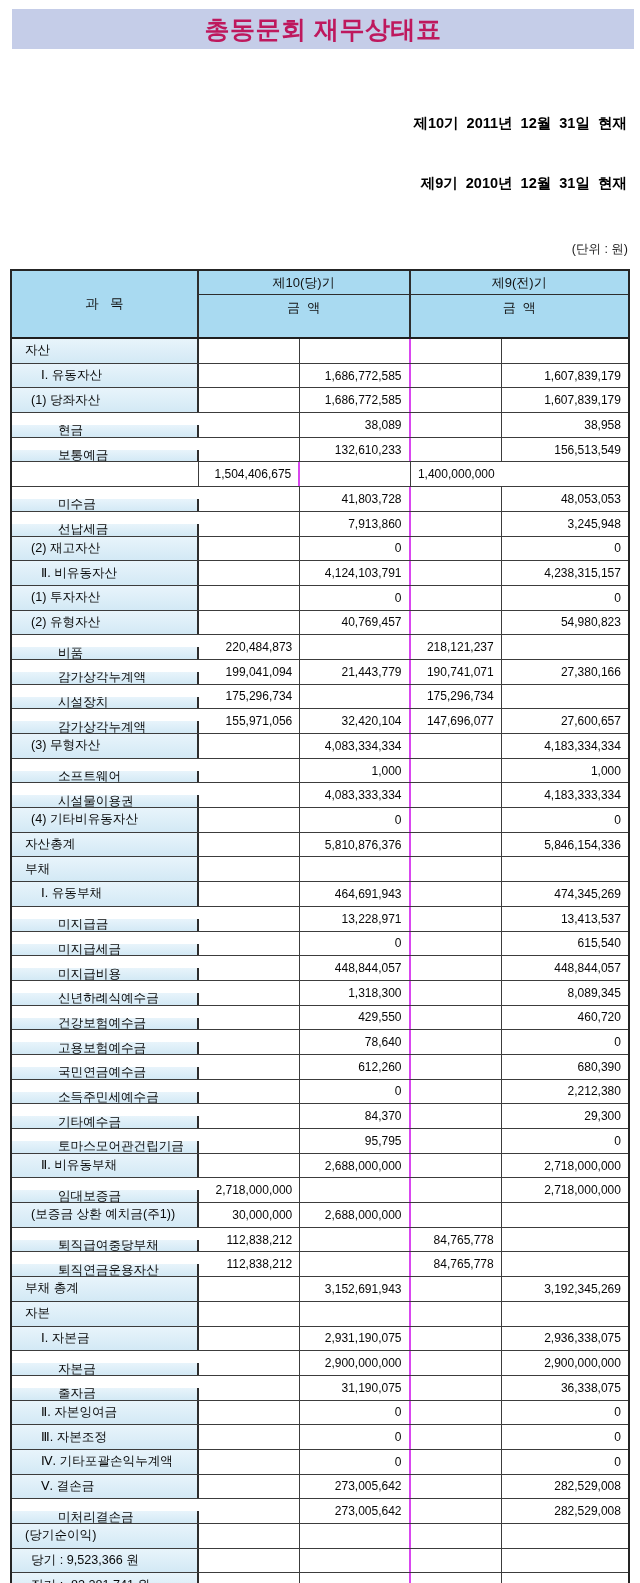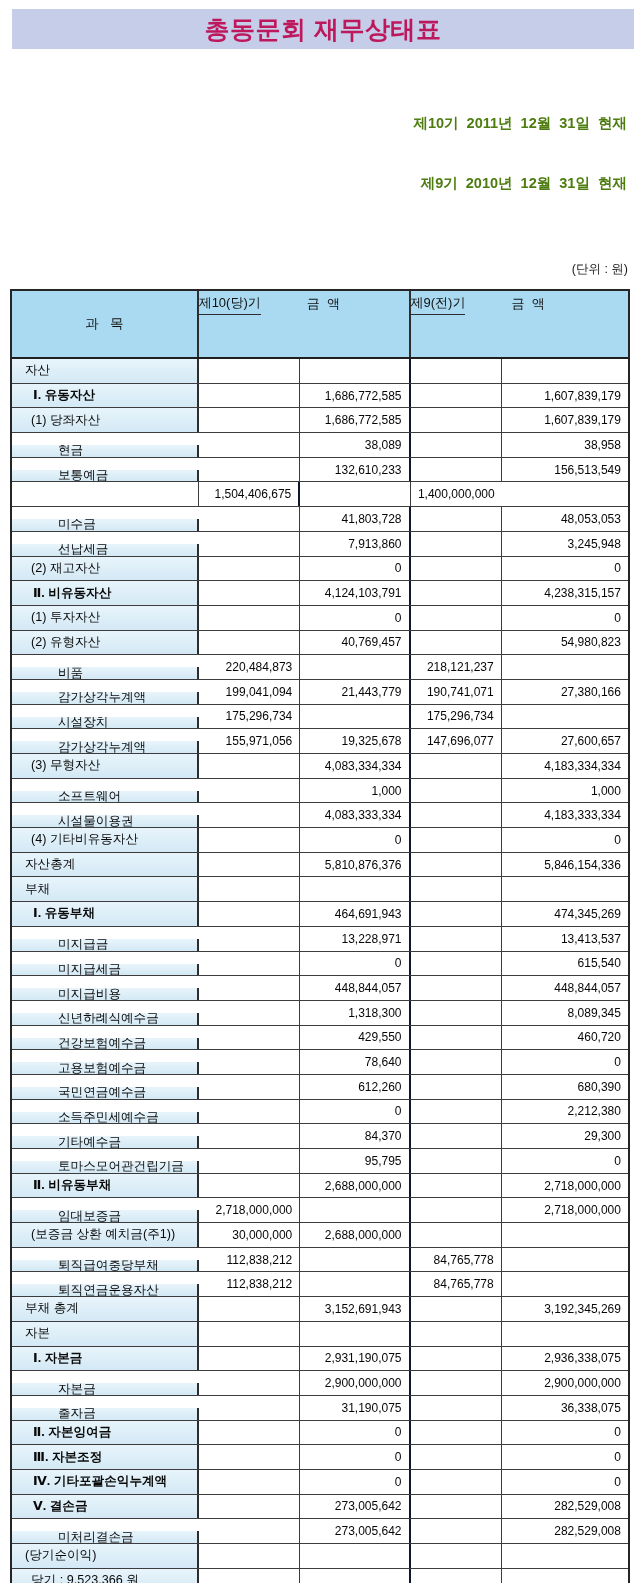--- a/index.html
+++ b/index.html
@@ -18,44 +18,44 @@
     display:flex; align-items:center; justify-content:center;
   }
   .title-bar .title-text {
     font-size:25px; font-weight:bold; color:#be185d; letter-spacing:0.5px;
   }
 
   
   .date-lines {
     margin:24px 13px 0 0; text-align:right;
     font-weight:bold; font-size:14.5px; line-height:20px;
-    white-space:pre; color:#4d7c0f;
+    white-space:pre; color:#000000;
   }
   .unit-line {
-    margin:28px 12px 0 0; text-align:right;
+    margin:8px 12px 0 0; text-align:right;
     font-size:12.5px; color:#1a1a1a;
   }
 
   
   .fin-table {
     margin:11px 10px 0 10px;
     border:2px solid #252525;
     background:#fff;
   }
   .thead {
     display:grid; grid-template-columns:30.3% 34.4% 35.3%;
     border-bottom:2px solid #1f1f1f;
     background:#a9daf1;
   }
   .h-account {
     display:flex; align-items:center; justify-content:center;
     font-size:13.5px; white-space:pre; border-right:2px solid #2d2d2d;
     height:66px;
   }
-  .h-group { display:flex; flex-direction:row;gap:46px; }
+  .h-group { display:flex; flex-direction:column; }
   .h-group.g0 { border-right:2px solid #2d2d2d; }
   .h-period {
     height:24px; display:flex; align-items:center; justify-content:center;
     font-size:13px; border-bottom:1px solid #2d2d2d;
   }
   .h-amount {
     height:25px; display:flex; align-items:center; justify-content:center;
     font-size:13px; white-space:pre;
   }
 
@@ -67,30 +67,30 @@
   }
   .row:last-child { border-bottom:none; }
   .cell { overflow:hidden; }
   .cell.acct {
     background:linear-gradient(180deg,#e8f4fb 0%,#d3e9f5 100%);
     border-right:2px solid #2d2d2d;
     display:flex; align-items:center;
     font-size:12.6px; color:#090909; white-space:pre;
   }
   .cell.acct.ind0 { padding-left:13px; }
-  .cell.acct.ind1 { padding-left:21px;font-weight:bold; }
+  .cell.acct.ind1 { padding-left:29px; }
   .cell.acct.ind2 { padding-left:19px; }
   .cell.acct.ind3 { padding-left:46px;margin-top:12px; }
   .cell.acct.spread { display:block; line-height:23.7px; text-align:justify; text-align-last:justify; }
   .cell.num {
     display:flex; align-items:center; justify-content:flex-end;
     padding-right:7px; font-size:12px; color:#060606;
     border-right:1px solid #3c3c3c;
   }
-  .cell.num.c2 { border-right:2px solid #0f172a; }
+  .cell.num.c2 { border-right:2px solid #d946ef; }
   .cell.num.c4 { border-right:none; }
 </style>
 </head>
 <body>
 
 <div class="page">
 
   <div class="title-bar">
     <span class="title-text">총동문회 재무상태표</span>
   </div>
@@ -215,21 +215,21 @@
         <div class="row">
           <div class="cell acct ind3">시설장치</div>
           <div class="cell num c1">175,296,734</div>
           <div class="cell num c2"></div>
           <div class="cell num c3">175,296,734</div>
           <div class="cell num c4"></div>
         </div>
         <div class="row">
           <div class="cell acct ind3">감가상각누계액</div>
           <div class="cell num c1">155,971,056</div>
-          <div class="cell num c2">19,325,678</div>
+          <div class="cell num c2">32,420,104</div>
           <div class="cell num c3">147,696,077</div>
           <div class="cell num c4">27,600,657</div>
         </div>
         <div class="row">
           <div class="cell acct ind2">(3) 무형자산</div>
           <div class="cell num c1"></div>
           <div class="cell num c2">4,083,334,334</div>
           <div class="cell num c3"></div>
           <div class="cell num c4">4,183,334,334</div>
         </div>

